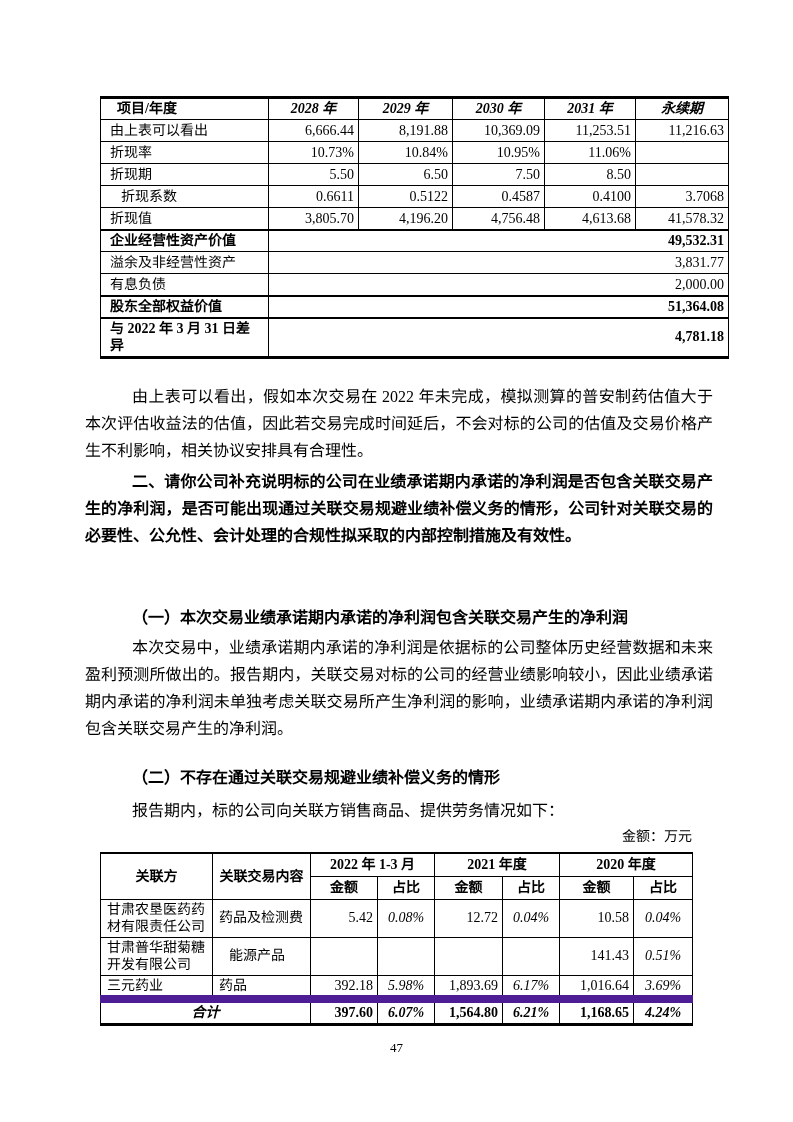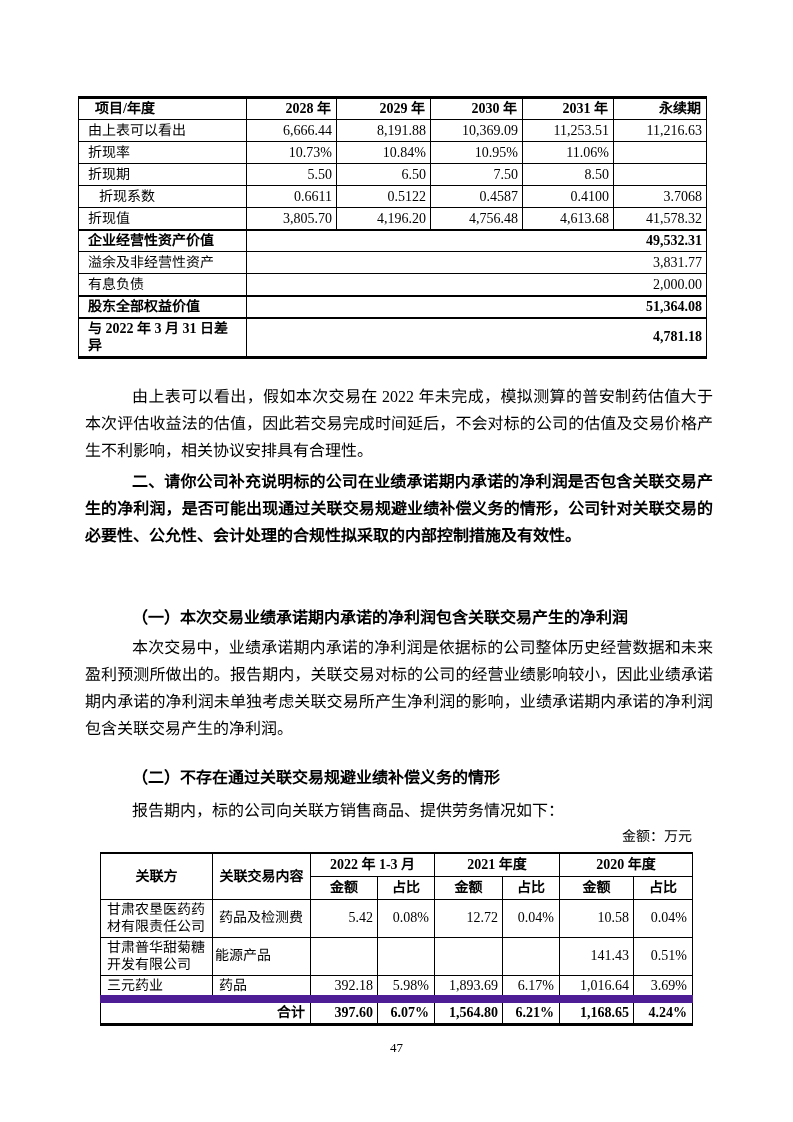--- a/index.html
+++ b/index.html
@@ -12,25 +12,25 @@
     color:#000;
     overflow:hidden;
     margin:0 auto;
   }
   
   table { border-collapse:collapse; table-layout:fixed; width:100%; }
   td { border:1px solid #000; vertical-align:middle; font-size:14px; line-height:1.25; padding:1px 5px; overflow:hidden; }
   .bold { font-weight:bold; }
   .lbl { text-align:left; padding-left:9px; }
   .num { text-align:right; padding-right:4px; }
-  .ctr { text-align:right; }
+  .ctr { text-align:center;font-style:italic; }
   .ind { padding-left:20px; }
 
   
-  .t1-wrap { position:absolute; left:78px; top:96px; width:628px; }
+  .t1-wrap { position:absolute; left:100px; top:96px; width:628px; }
   .t1 { border-top:3px solid #000; border-bottom:3px solid #000; }
   .t1 td { height:22px; }
   .t1 tr.sec td { border-top:2px solid #000; }
   .t1 .hcell { font-weight:bold; }
 
   
   .para {
     position:absolute; left:85px; width:628px;
     font-size:16px; line-height:27px;
     text-align:justify; text-justify:inter-ideograph;
@@ -196,21 +196,21 @@
           <td class="lbl" style="padding-left:6px">药品及检测费</td>
           <td class="num">5.42</td>
           <td class="ctr">0.08%</td>
           <td class="num">12.72</td>
           <td class="ctr">0.04%</td>
           <td class="num">10.58</td>
           <td class="ctr">0.04%</td>
         </tr>
         <tr class="two-line">
           <td class="lbl" style="padding-left:6px">甘肃普华甜菊糖开发有限公司</td>
-          <td class="lbl" style="padding-left:2px">能源产品</td>
+          <td class="lbl" style="padding-left:16px">能源产品</td>
           <td class="num"></td>
           <td class="ctr"></td>
           <td class="num"></td>
           <td class="ctr"></td>
           <td class="num">141.43</td>
           <td class="ctr">0.51%</td>
         </tr>
         <tr>
           <td class="lbl" style="padding-left:6px">三元药业</td>
           <td class="lbl" style="padding-left:6px">药品</td>

